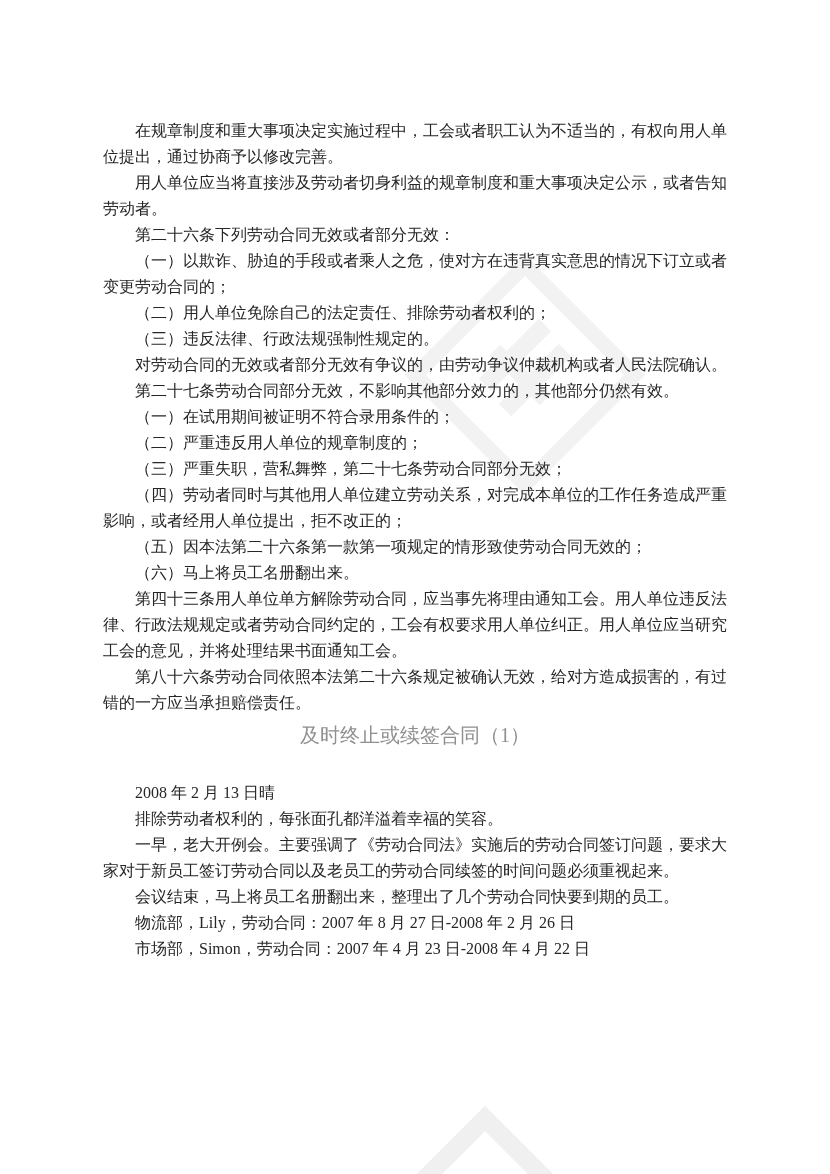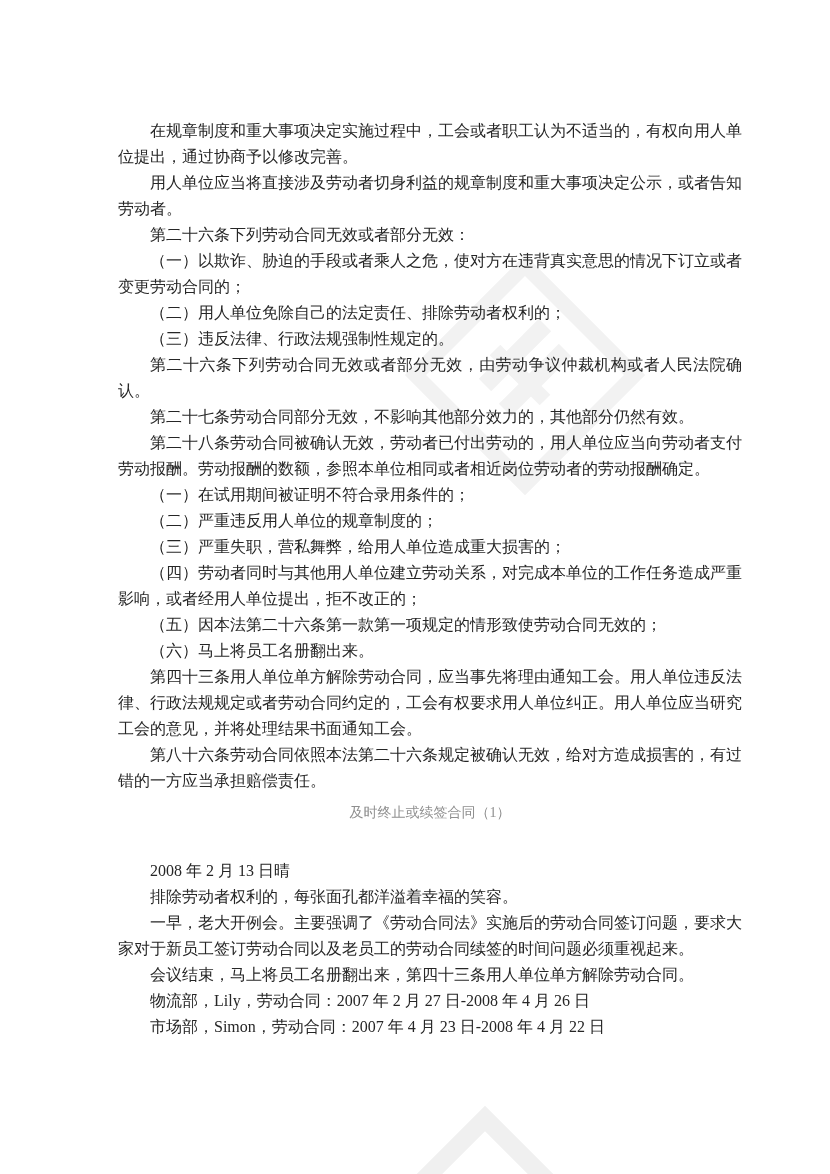--- a/index.html
+++ b/index.html
@@ -10,36 +10,36 @@
   .page {
     position: relative;
     width: 830px;
     height: 1174px;
     background: #ffffff;
     overflow: hidden;
     font-family: "Liberation Serif", "DejaVu Serif", serif;
   }
   .content {
     position: absolute;
-    left: 118px;
+    left: 103px;
     top: 118px;
     width: 624px;
     color: #262626;
     z-index: 2;
   }
   .para {
     margin: 0;
     font-size: 16px;
     line-height: 26px;
     text-align: justify;
     text-indent: 2em;
     letter-spacing: 0;
   }
   .section-heading {
-    font-size: 14px;
+    font-size: 20px;
     font-weight: normal;
     color: #8f8f8f;
     text-align: center;
     text-indent: 0;
     line-height: 26px;
     margin: 6px 0 32px 0;
   }
   .watermark {
     position: absolute;
     z-index: 1;
@@ -77,38 +77,37 @@
 
   <div class="content">
 
     <div>
         <p class="para">在规章制度和重大事项决定实施过程中，工会或者职工认为不适当的，有权向用人单位提出，通过协商予以修改完善。</p>
         <p class="para">用人单位应当将直接涉及劳动者切身利益的规章制度和重大事项决定公示，或者告知劳动者。</p>
         <p class="para">第二十六条下列劳动合同无效或者部分无效：</p>
         <p class="para">（一）以欺诈、胁迫的手段或者乘人之危，使对方在违背真实意思的情况下订立或者变更劳动合同的；</p>
         <p class="para">（二）用人单位免除自己的法定责任、排除劳动者权利的；</p>
         <p class="para">（三）违反法律、行政法规强制性规定的。</p>
-        <p class="para">第二十六条下列劳动合同无效或者部分无效，由劳动争议仲裁机构或者人民法院确认。</p>
+        <p class="para">对劳动合同的无效或者部分无效有争议的，由劳动争议仲裁机构或者人民法院确认。</p>
         <p class="para">第二十七条劳动合同部分无效，不影响其他部分效力的，其他部分仍然有效。</p>
-        <p class="para">第二十八条劳动合同被确认无效，劳动者已付出劳动的，用人单位应当向劳动者支付劳动报酬。劳动报酬的数额，参照本单位相同或者相近岗位劳动者的劳动报酬确定。</p>
         <p class="para">（一）在试用期间被证明不符合录用条件的；</p>
         <p class="para">（二）严重违反用人单位的规章制度的；</p>
-        <p class="para">（三）严重失职，营私舞弊，给用人单位造成重大损害的；</p>
+        <p class="para">（三）严重失职，营私舞弊，第二十七条劳动合同部分无效；</p>
         <p class="para">（四）劳动者同时与其他用人单位建立劳动关系，对完成本单位的工作任务造成严重影响，或者经用人单位提出，拒不改正的；</p>
         <p class="para">（五）因本法第二十六条第一款第一项规定的情形致使劳动合同无效的；</p>
         <p class="para">（六）马上将员工名册翻出来。</p>
         <p class="para">第四十三条用人单位单方解除劳动合同，应当事先将理由通知工会。用人单位违反法律、行政法规规定或者劳动合同约定的，工会有权要求用人单位纠正。用人单位应当研究工会的意见，并将处理结果书面通知工会。</p>
         <p class="para">第八十六条劳动合同依照本法第二十六条规定被确认无效，给对方造成损害的，有过错的一方应当承担赔偿责任。</p>
       </div>
 
     <h2 class="section-heading">及时终止或续签合同（1）</h2>
 
     <div>
         <p class="para">2008 年 2 月 13 日晴</p>
         <p class="para">排除劳动者权利的，每张面孔都洋溢着幸福的笑容。</p>
         <p class="para">一早，老大开例会。主要强调了《劳动合同法》实施后的劳动合同签订问题，要求大家对于新员工签订劳动合同以及老员工的劳动合同续签的时间问题必须重视起来。</p>
-        <p class="para">会议结束，马上将员工名册翻出来，第四十三条用人单位单方解除劳动合同。</p>
-        <p class="para">物流部，Lily，劳动合同：2007 年 2 月 27 日-2008 年 4 月 26 日</p>
+        <p class="para">会议结束，马上将员工名册翻出来，整理出了几个劳动合同快要到期的员工。</p>
+        <p class="para">物流部，Lily，劳动合同：2007 年 8 月 27 日-2008 年 2 月 26 日</p>
         <p class="para">市场部，Simon，劳动合同：2007 年 4 月 23 日-2008 年 4 月 22 日</p>
       </div>
 
   </div>
 </div>
 
 </body></html>

